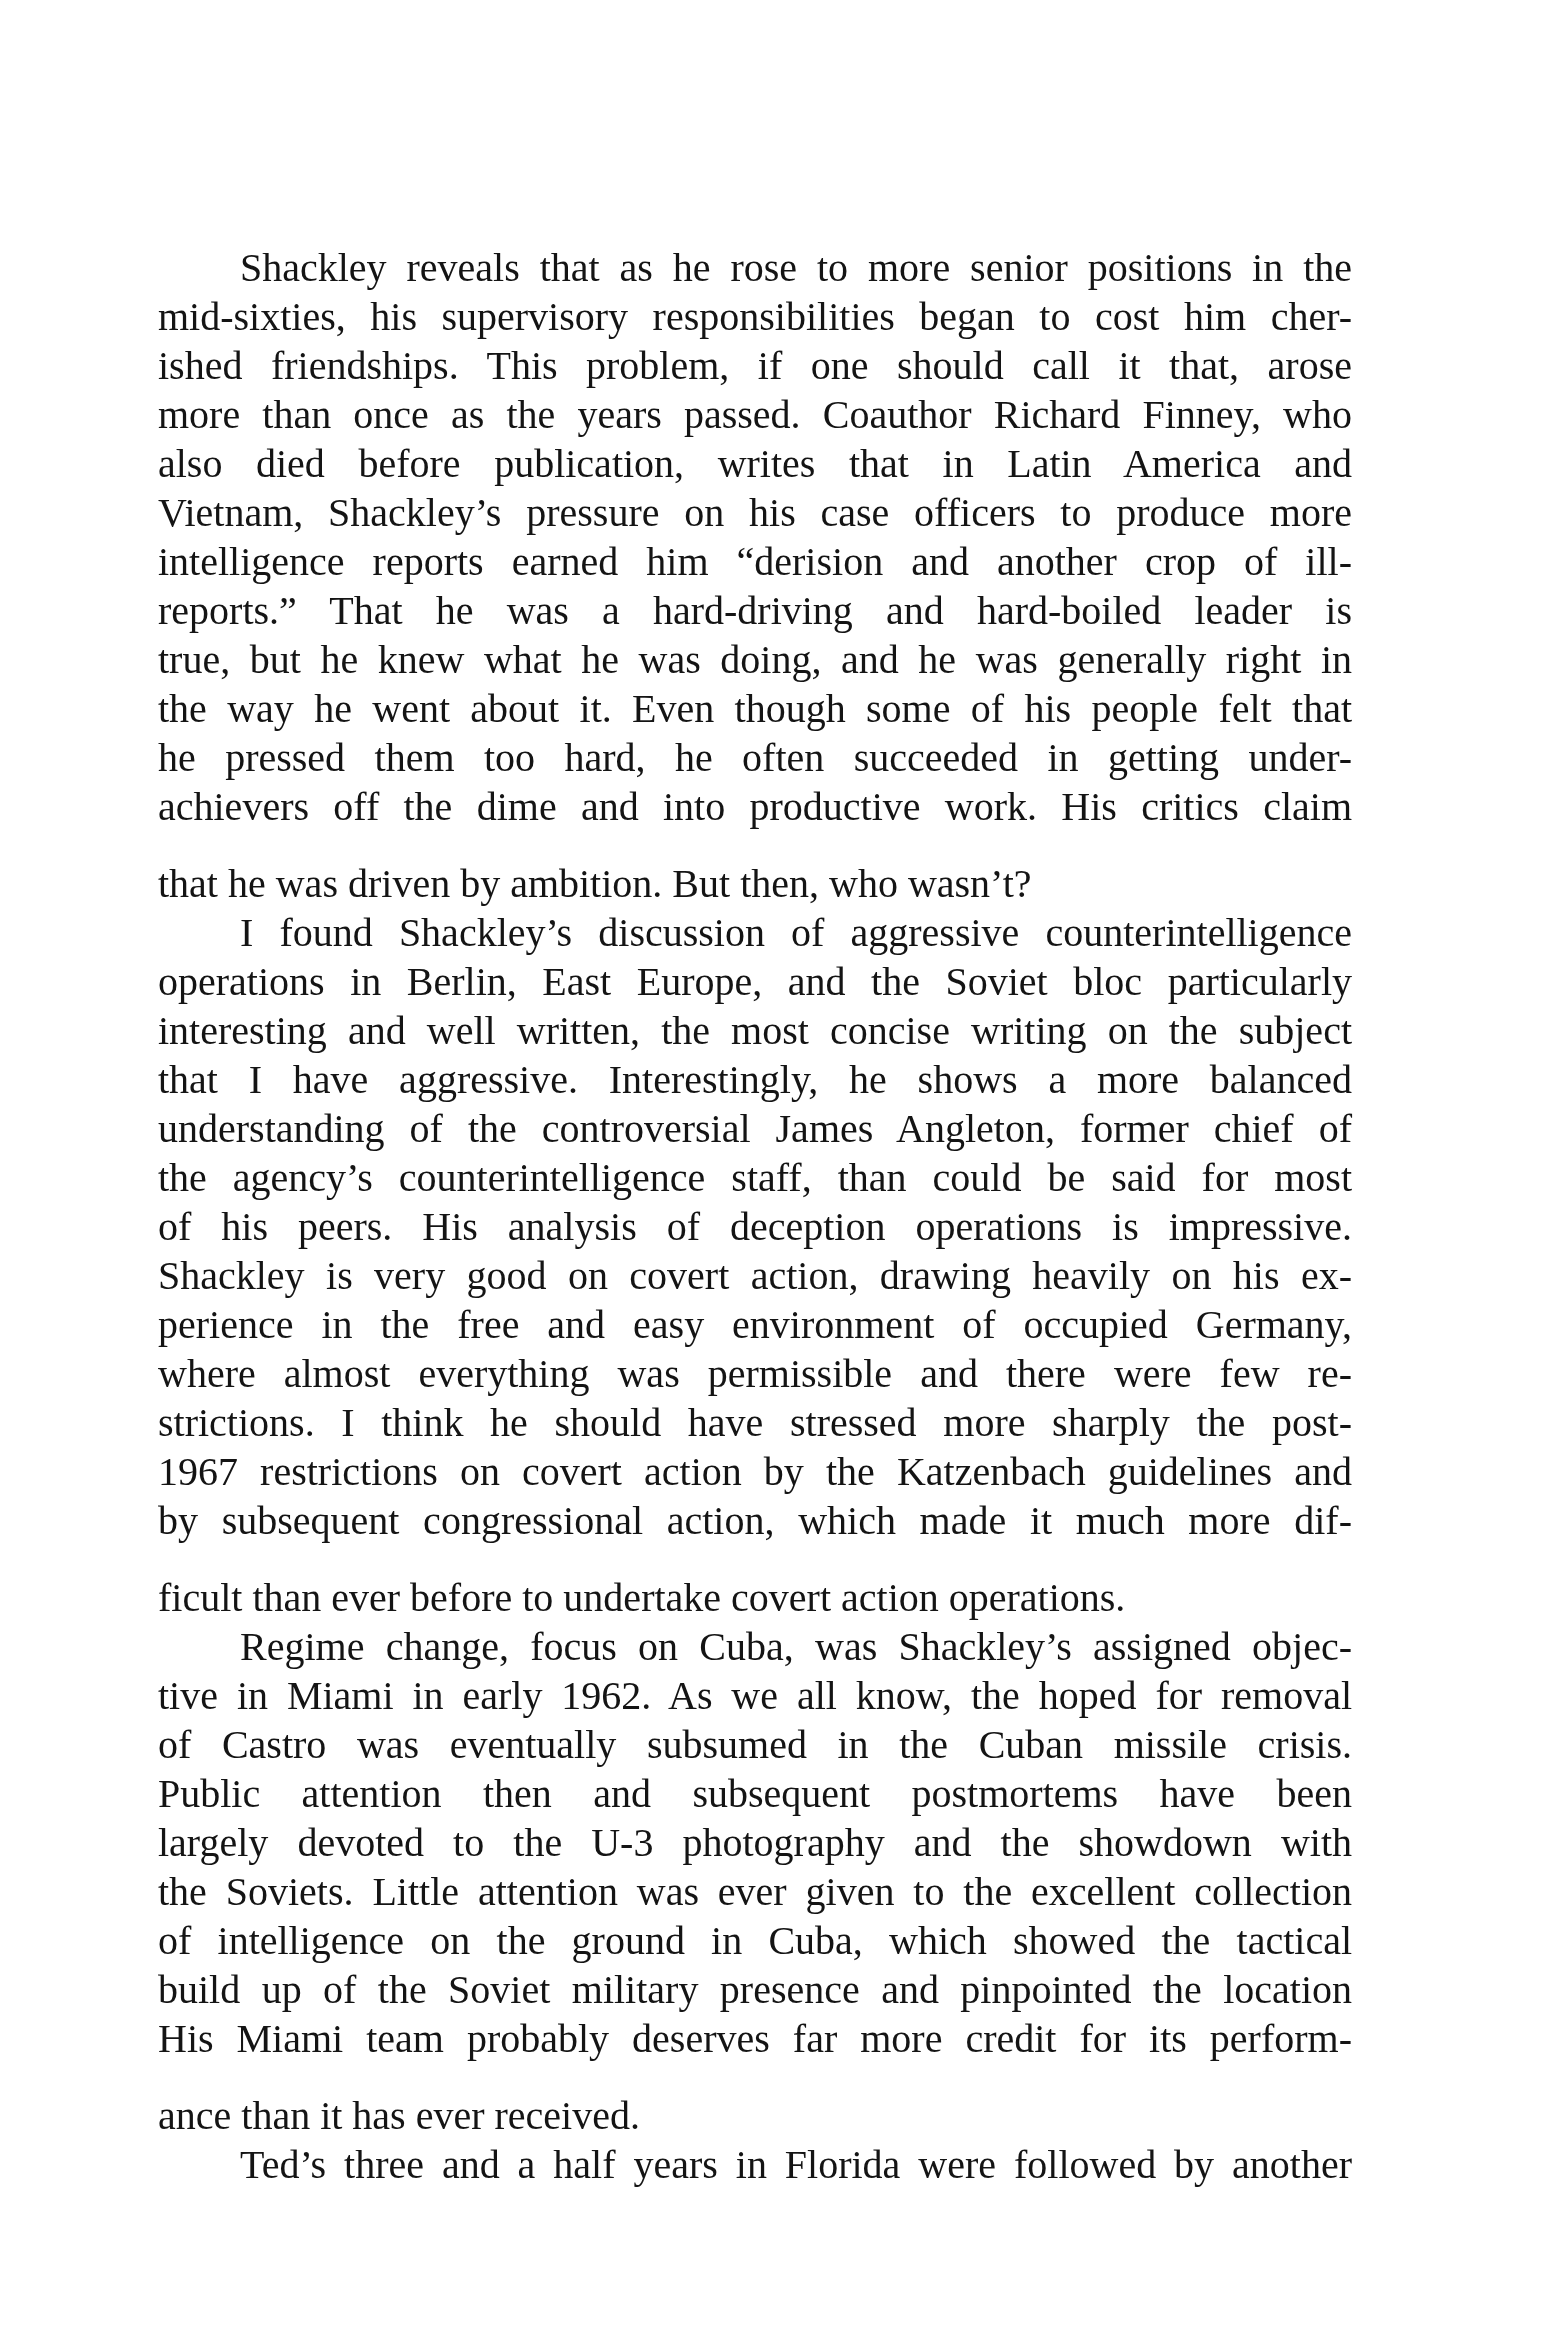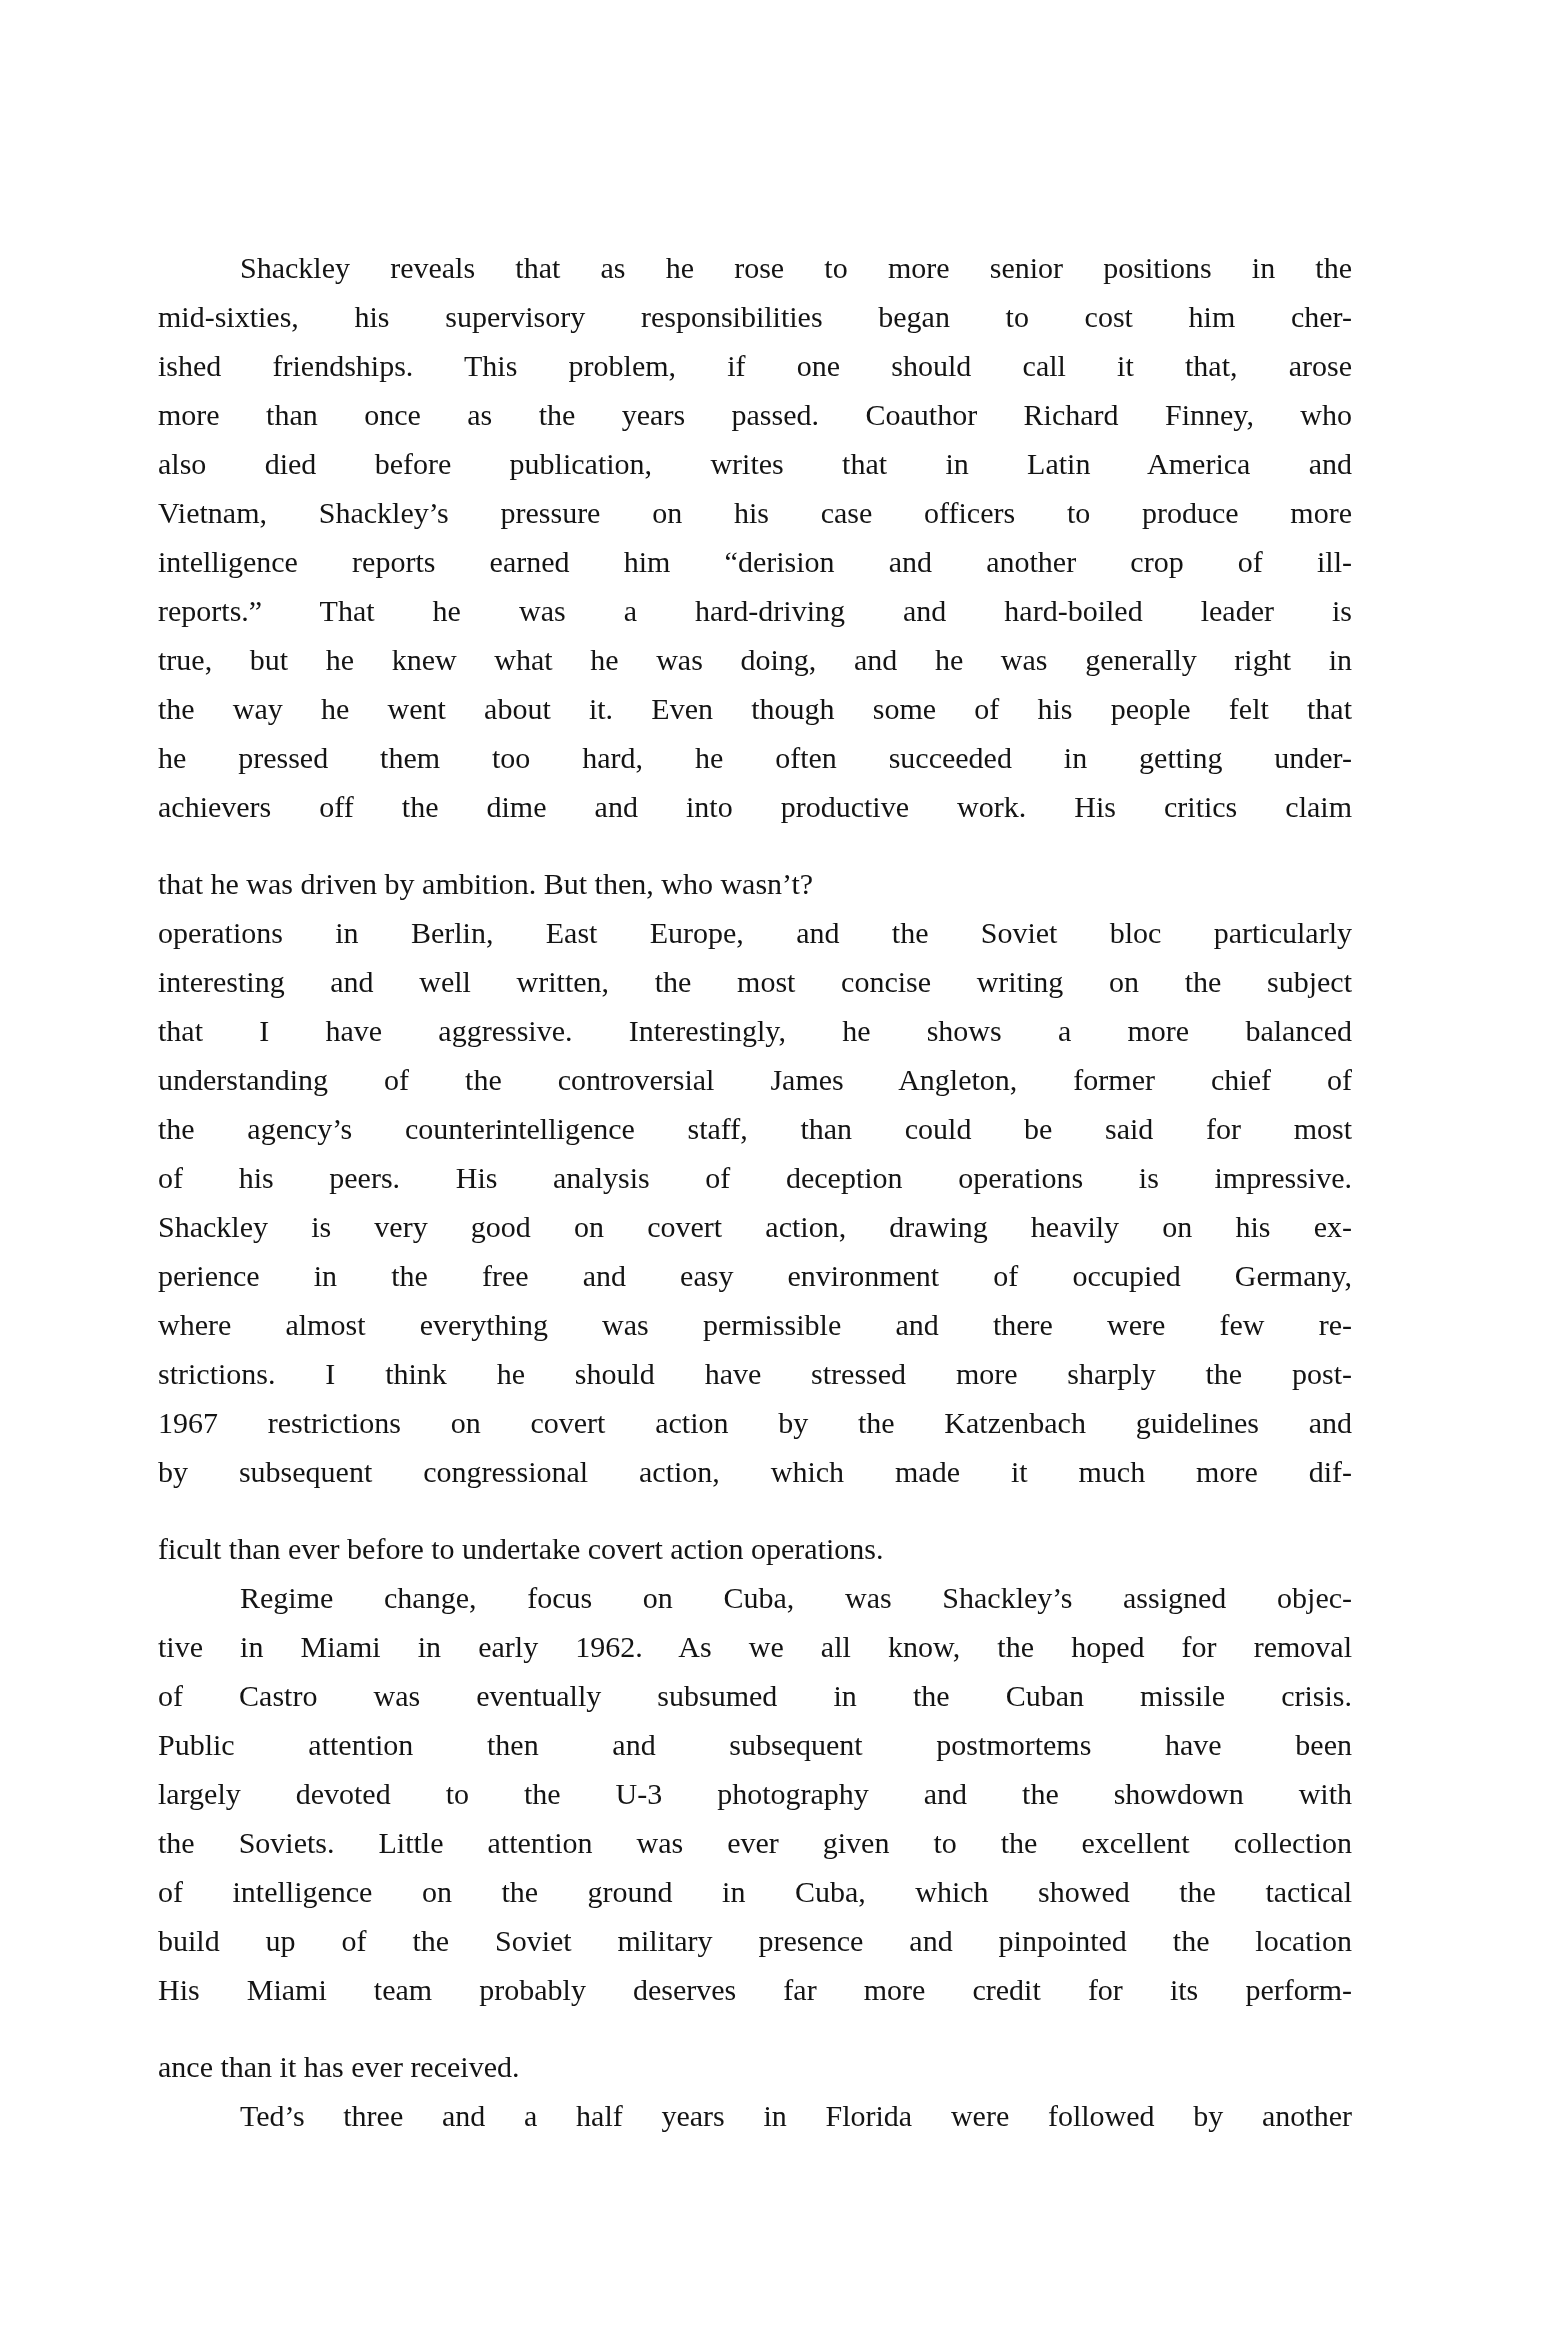--- a/index.html
+++ b/index.html
@@ -13,21 +13,21 @@
       position: relative;
       overflow: hidden;
     }
     .page {
       position: absolute;
       left: 158px;
       top: 243px;
       width: 1194px;
       color: #141414;
       font-family: "Liberation Serif", "DejaVu Serif", serif;
-      font-size: 30px;
+      font-size: 40px;
       line-height: 49px;
     }
     .line {
       display: block;
       white-space: nowrap;
       text-align: justify;
       text-align-last: justify;
       height: 49px;
       overflow: visible;
     }
@@ -54,20 +54,21 @@
     <span class="line">intelligence reports earned him “derision and another crop of ill-</span>
     <span class="line">reports.” That he was a hard-driving and hard-boiled leader is</span>
     <span class="line">true, but he knew what he was doing, and he was generally right in</span>
     <span class="line">the way he went about it. Even though some of his people felt that</span>
     <span class="line">he pressed them too hard, he often succeeded in getting under-</span>
     <span class="line">achievers off the dime and into productive work. His critics claim</span>
     <span class="line last">that he was driven by ambition. But then, who wasn’t?</span>
   </div>
 
   <div class="para-block">
+    <span class="line indent">I found Shackley’s discussion of aggressive counterintelligence</span>
     <span class="line">operations in Berlin, East Europe, and the Soviet bloc particularly</span>
     <span class="line">interesting and well written, the most concise writing on the subject</span>
     <span class="line">that I have aggressive. Interestingly, he shows a more balanced</span>
     <span class="line">understanding of the controversial James Angleton, former chief of</span>
     <span class="line">the agency’s counterintelligence staff, than could be said for most</span>
     <span class="line">of his peers. His analysis of deception operations is impressive.</span>
     <span class="line">Shackley is very good on covert action, drawing heavily on his ex-</span>
     <span class="line">perience in the free and easy environment of occupied Germany,</span>
     <span class="line">where almost everything was permissible and there were few re-</span>
     <span class="line">strictions. I think he should have stressed more sharply the post-</span>

